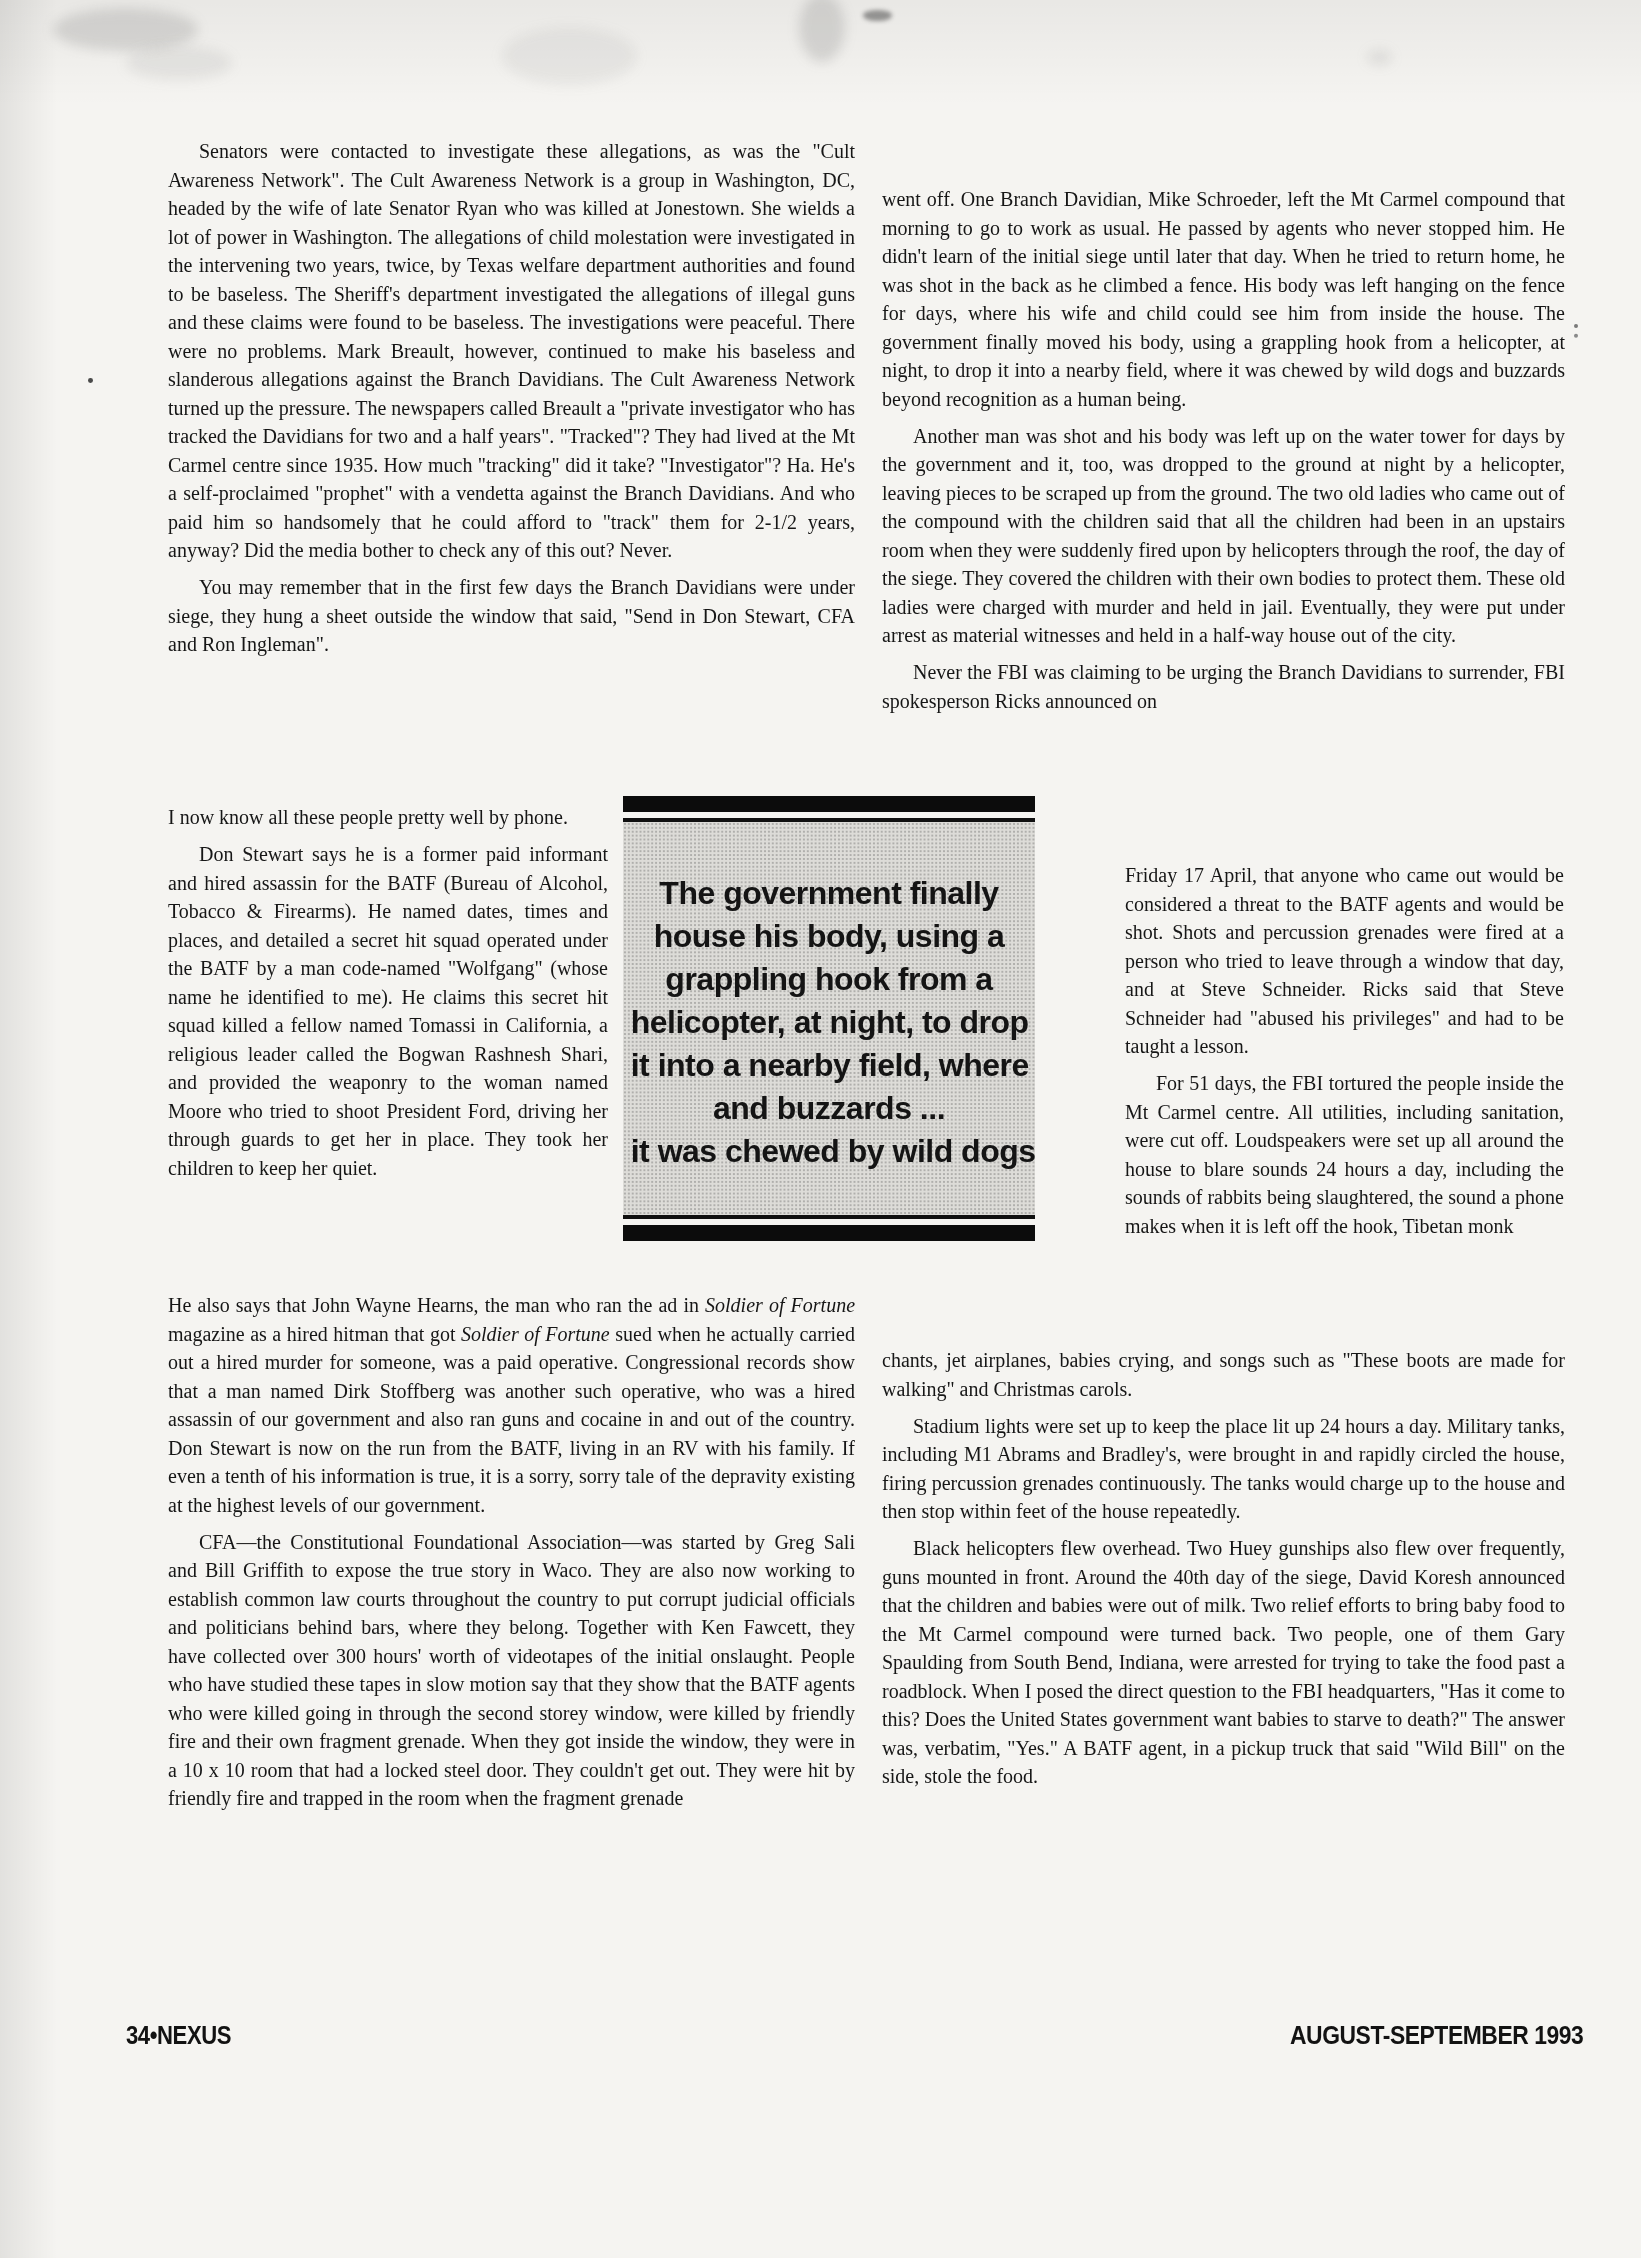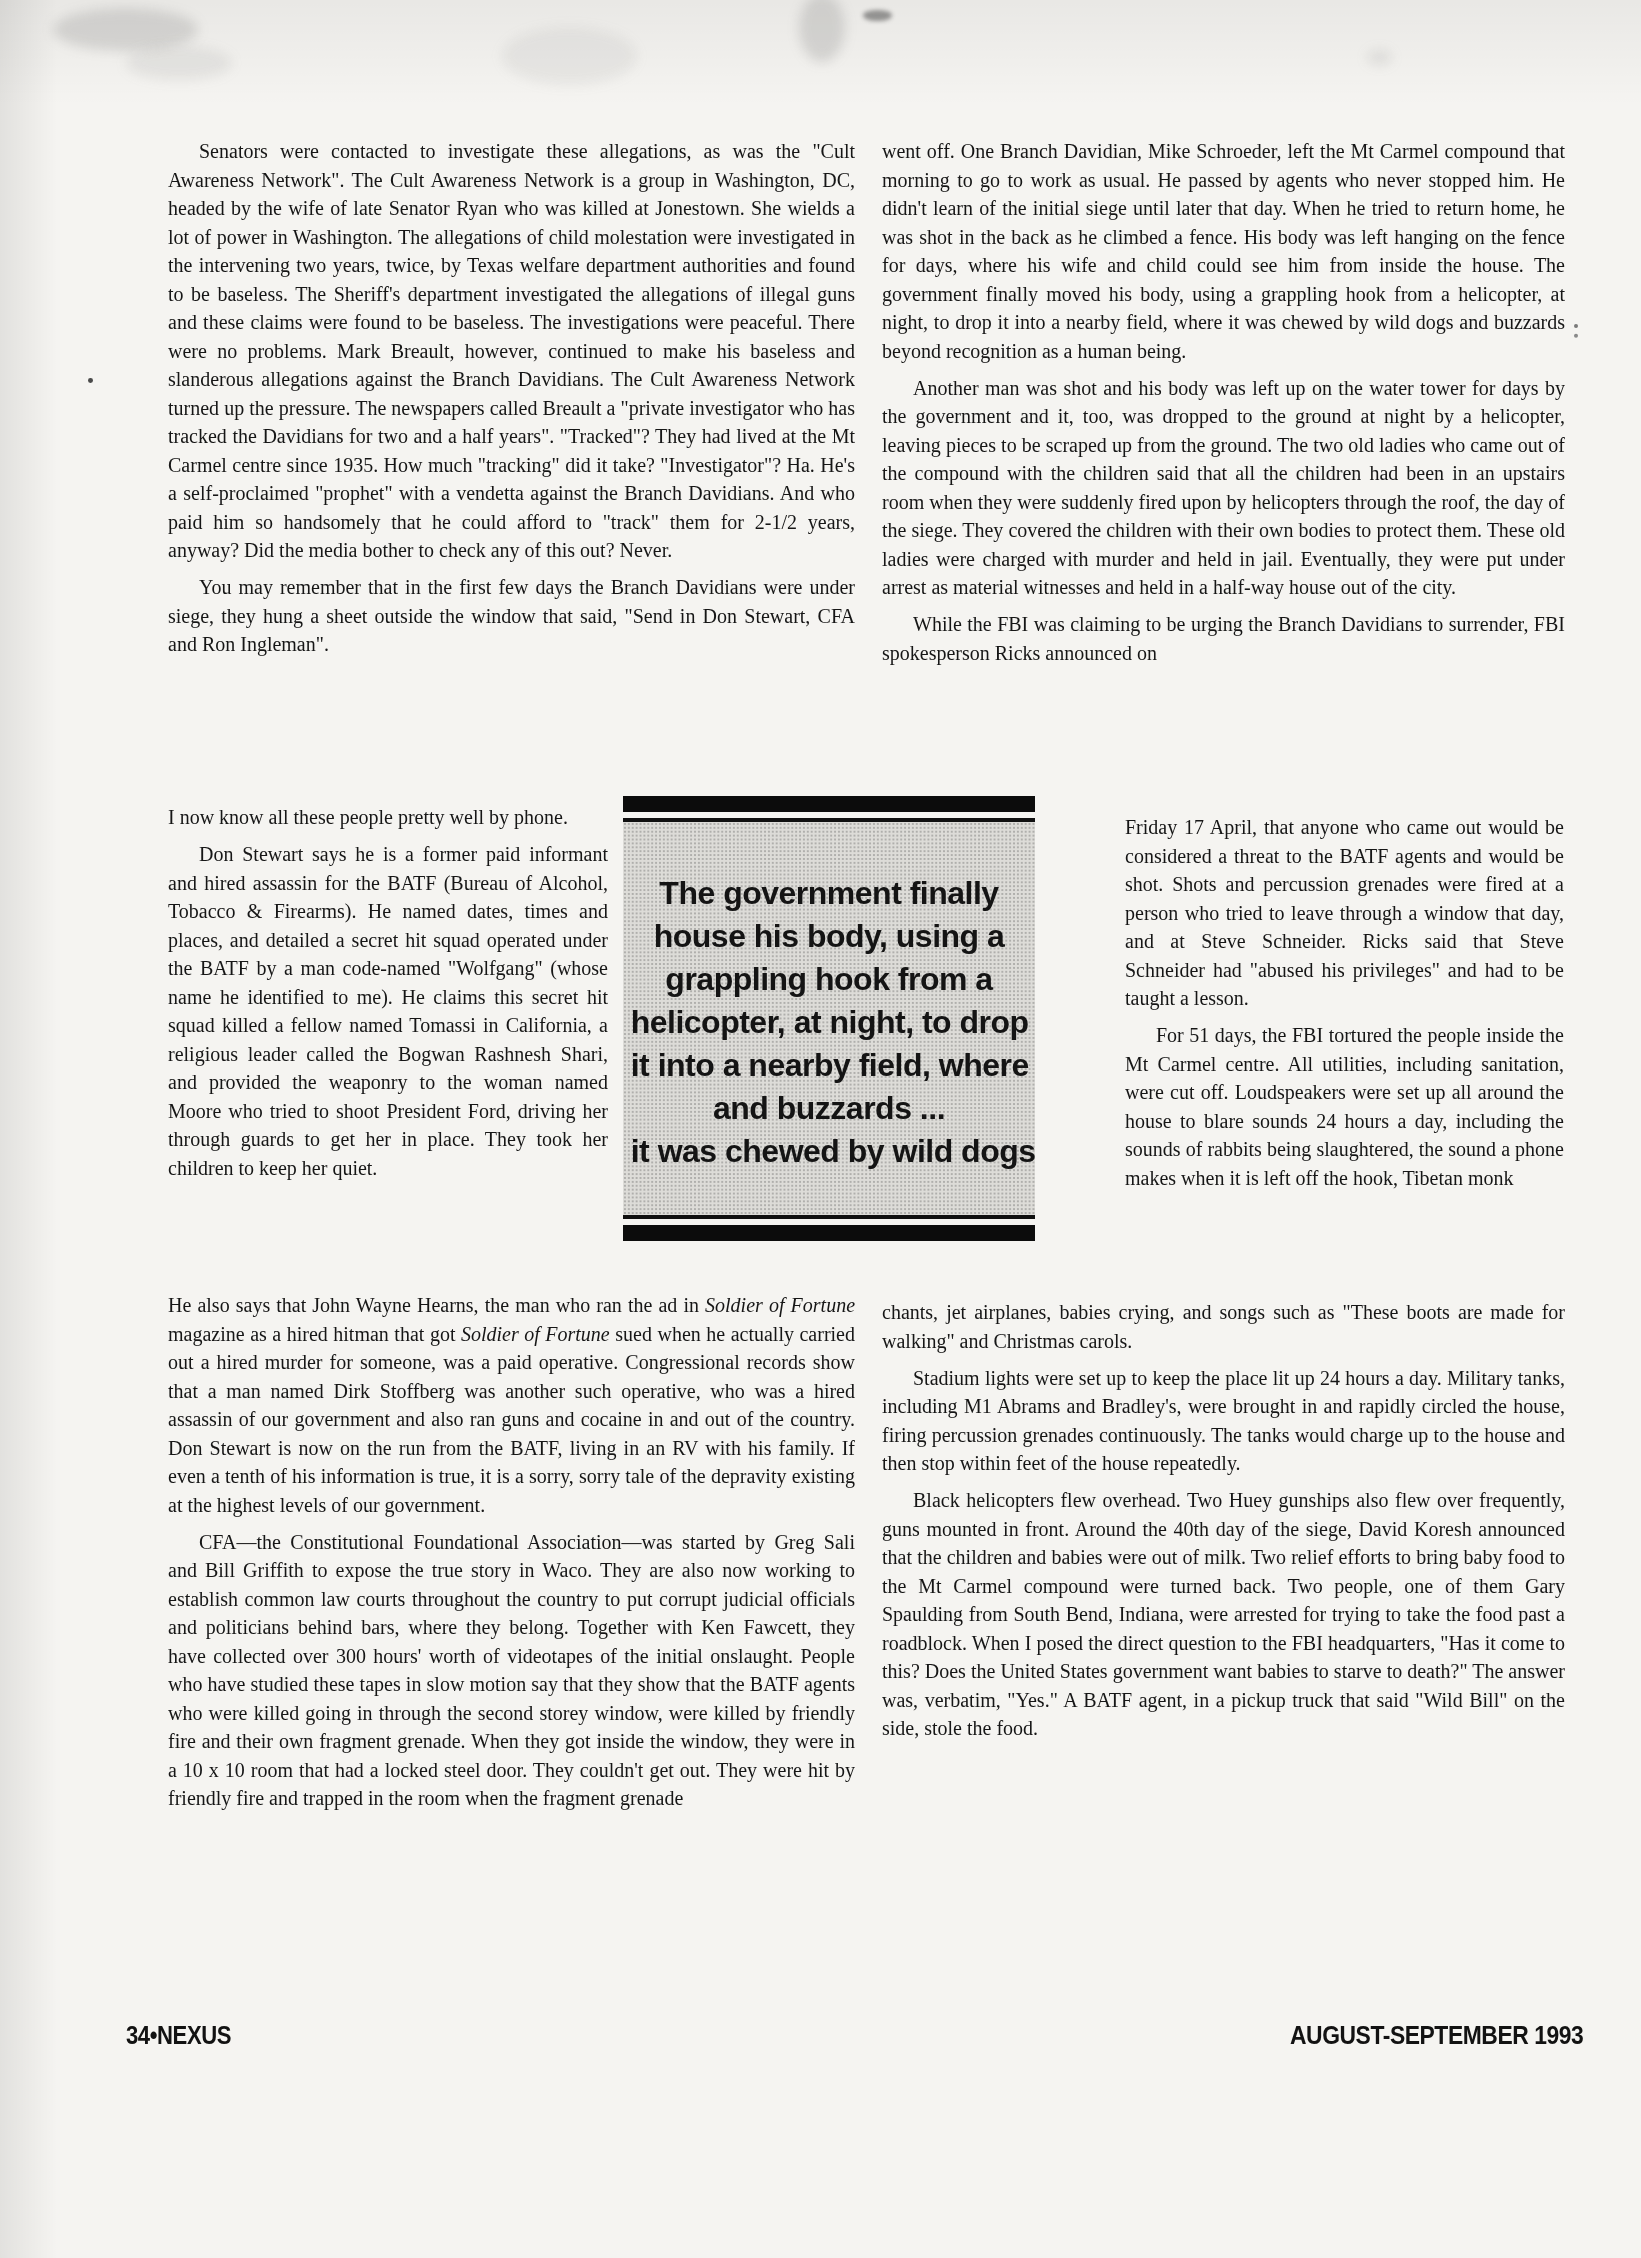--- a/index.html
+++ b/index.html
@@ -35,21 +35,21 @@
     position:absolute; left:1574px; top:324px; width:3.9px; height:3.9px;
     background:#7a7a7a; border-radius:50%; box-shadow:0 9.7px 0 #8a8a8a;
   }
   
   .page-col {
     position:absolute; top:137px;
     text-align:justify;
     font-size:20px; line-height:28.5px;
   }
   #col-left  { left:168px; width:687px; }
-  #col-right { left:882px; width:683px; }
+  #col-right { left:882px; width:683px;margin-top:48px; }
   .block { }
   #col-left  .b0 { min-height:666px; }
   #col-left  .b1 { min-height:488px; width:440px; }
   #col-right .b0 { min-height:676px; }
   #col-right .b1 { min-height:485px; width:439px; margin-left:243px; }
   .page-col p { margin:0 0 8.7px 0; }
   .page-col p.ind  { text-indent:31px; }
   .page-col p.cont { text-indent:0; }
   .page-col i { font-style:italic; }
   
@@ -113,21 +113,21 @@
     </div>
     <div class="block full b2">
       <p class="cont"><span>He also says that John Wayne Hearns, the man who ran the ad in </span><i>Soldier of Fortune</i><span> magazine as a hired hitman that got </span><i>Soldier of Fortune</i><span> sued when he actually carried out a hired murder for someone, was a paid operative.  Congressional records show that a man named Dirk Stoffberg was another such operative, who was a hired assassin of our government and also ran guns and cocaine in and out of the country.  Don Stewart is now on the run from the BATF, living in an RV with his family.  If even a tenth of his information is true, it is a sorry, sorry tale of the depravity existing at the highest levels of our government.</span></p>
       <p class="ind"><span>CFA—the Constitutional Foundational Association—was started by Greg Sali and Bill Griffith to expose the true story in Waco.  They are also now working to establish common law courts throughout the country to put corrupt judicial officials and politicians behind bars, where they belong.  Together with Ken Fawcett, they have collected over 300 hours' worth of videotapes of the initial onslaught.  People who have studied these tapes in slow motion say that they show that the BATF agents who were killed going in through the second storey window, were killed by friendly fire and their own fragment grenade.  When they got inside the window, they were in a 10 x 10 room that had a locked steel door.  They couldn't get out.  They were hit by friendly fire and trapped in the room when the fragment grenade</span></p>
     </div>
   </div>
 <div class="page-col" id="col-right">
     <div class="block full b0">
       <p class="cont"><span>went off.  One Branch Davidian, Mike Schroeder, left the Mt Carmel compound that morning to go to work as usual.  He passed by agents who never stopped him.  He didn't learn of the initial siege until later that day.  When he tried to return home, he was shot in the back as he climbed a fence.  His body was left hanging on the fence for days, where his wife and child could see him from inside the house.  The government finally moved his body, using a grappling hook from a helicopter, at night, to drop it into a nearby field, where it was chewed by wild dogs and buzzards beyond recognition as a human being.</span></p>
       <p class="ind"><span>Another man was shot and his body was left up on the water tower for days by the government and it, too, was dropped to the ground at night by a helicopter, leaving pieces to be scraped up from the ground.  The two old ladies who came out of the compound with the children said that all the children had been in an upstairs room when they were suddenly fired upon by helicopters through the roof, the day of the siege.  They covered the children with their own bodies to protect them.  These old ladies were charged with murder and held in jail.  Eventually, they were put under arrest as material witnesses and held in a half-way house out of the city.</span></p>
-      <p class="ind"><span>While the FBI was claiming to be urging the Branch Davidians to surrender, FBI spokesperson Ricks announced on</span></p>
+      <p class="ind"><span>Never the FBI was claiming to be urging the Branch Davidians to surrender, FBI spokesperson Ricks announced on</span></p>
     </div>
     <div class="block narrow b1">
       <p class="cont"><span>Friday 17 April, that anyone who came out would be considered a threat to the BATF agents and would be shot.  Shots and percussion grenades were fired at a person who tried to leave through a window that day, and at Steve Schneider.  Ricks said that Steve Schneider had "abused his privileges" and had to be taught a lesson.</span></p>
       <p class="ind"><span>For 51 days, the FBI tortured the people inside the Mt Carmel centre.  All utilities, including sanitation, were cut off.  Loudspeakers were set up all around the house to blare sounds 24 hours a day, including the sounds of rabbits being slaughtered, the sound a phone makes when it is left off the hook, Tibetan monk</span></p>
     </div>
     <div class="block full b2">
       <p class="cont"><span>chants, jet airplanes, babies crying, and songs such as "These boots are made for walking" and Christmas carols.</span></p>
       <p class="ind"><span>Stadium lights were set up to keep the place lit up 24 hours a day.  Military tanks, including M1 Abrams and Bradley's, were brought in and rapidly circled the house, firing percussion grenades continuously.  The tanks would charge up to the house and then stop within feet of the house repeatedly.</span></p>
       <p class="ind"><span>Black helicopters flew overhead.  Two Huey gunships also flew over frequently, guns mounted in front.  Around the 40th day of the siege, David Koresh announced that the children and babies were out of milk.  Two relief efforts to bring baby food to the Mt Carmel compound were turned back.  Two people, one of them Gary Spaulding from South Bend, Indiana, were arrested for trying to take the food past a roadblock.  When I posed the direct question to the FBI headquarters, "Has it come to this?  Does the United States government want babies to starve to death?"  The answer was, verbatim, "Yes."  A BATF agent, in a pickup truck that said "Wild Bill" on the side, stole the food.</span></p>
     </div>

